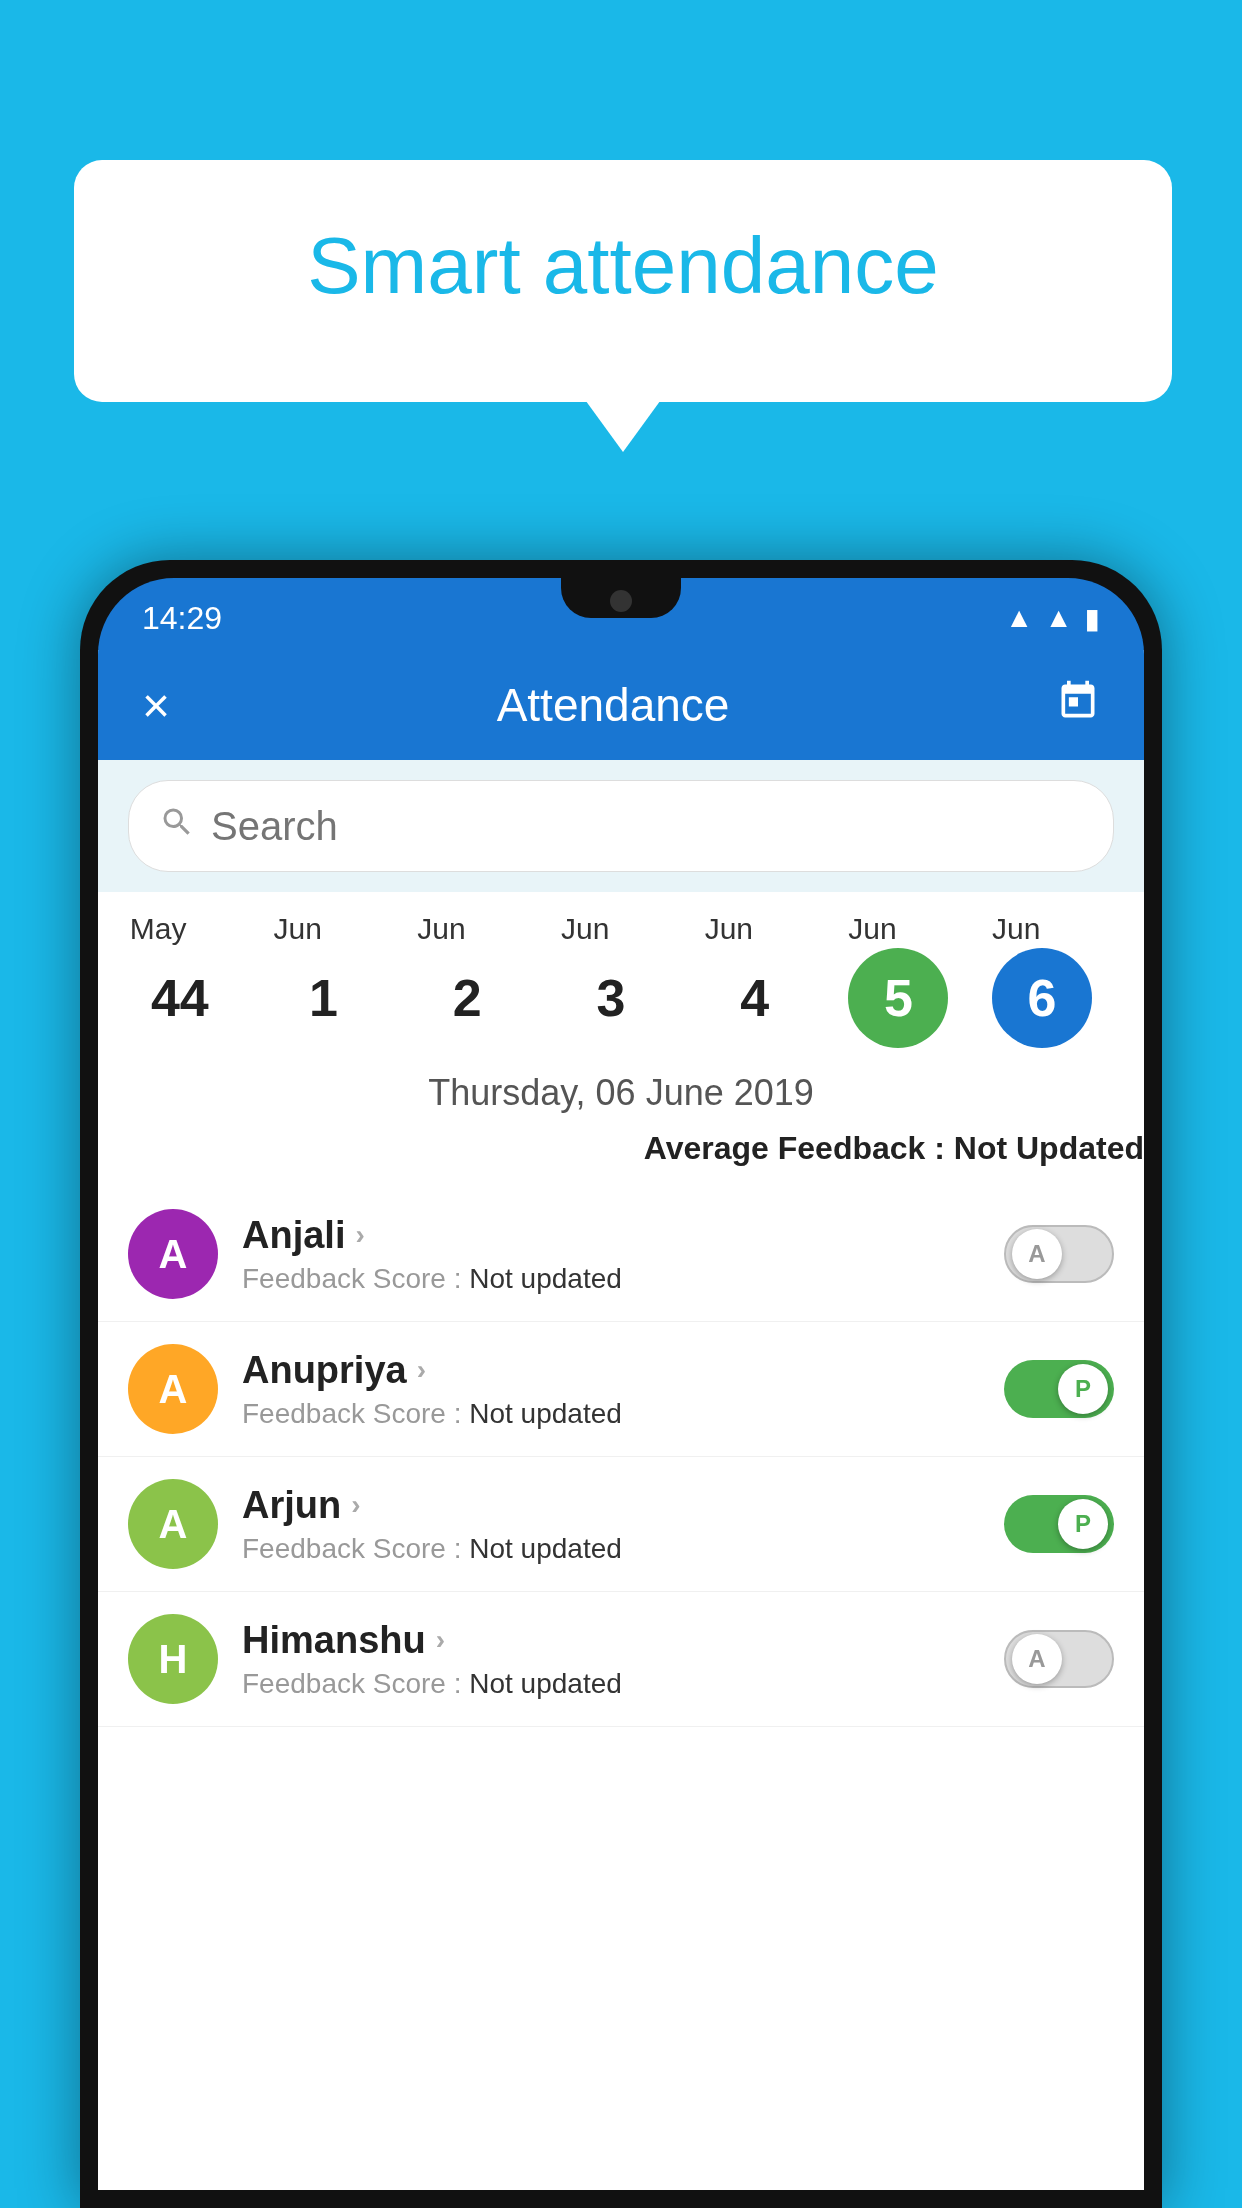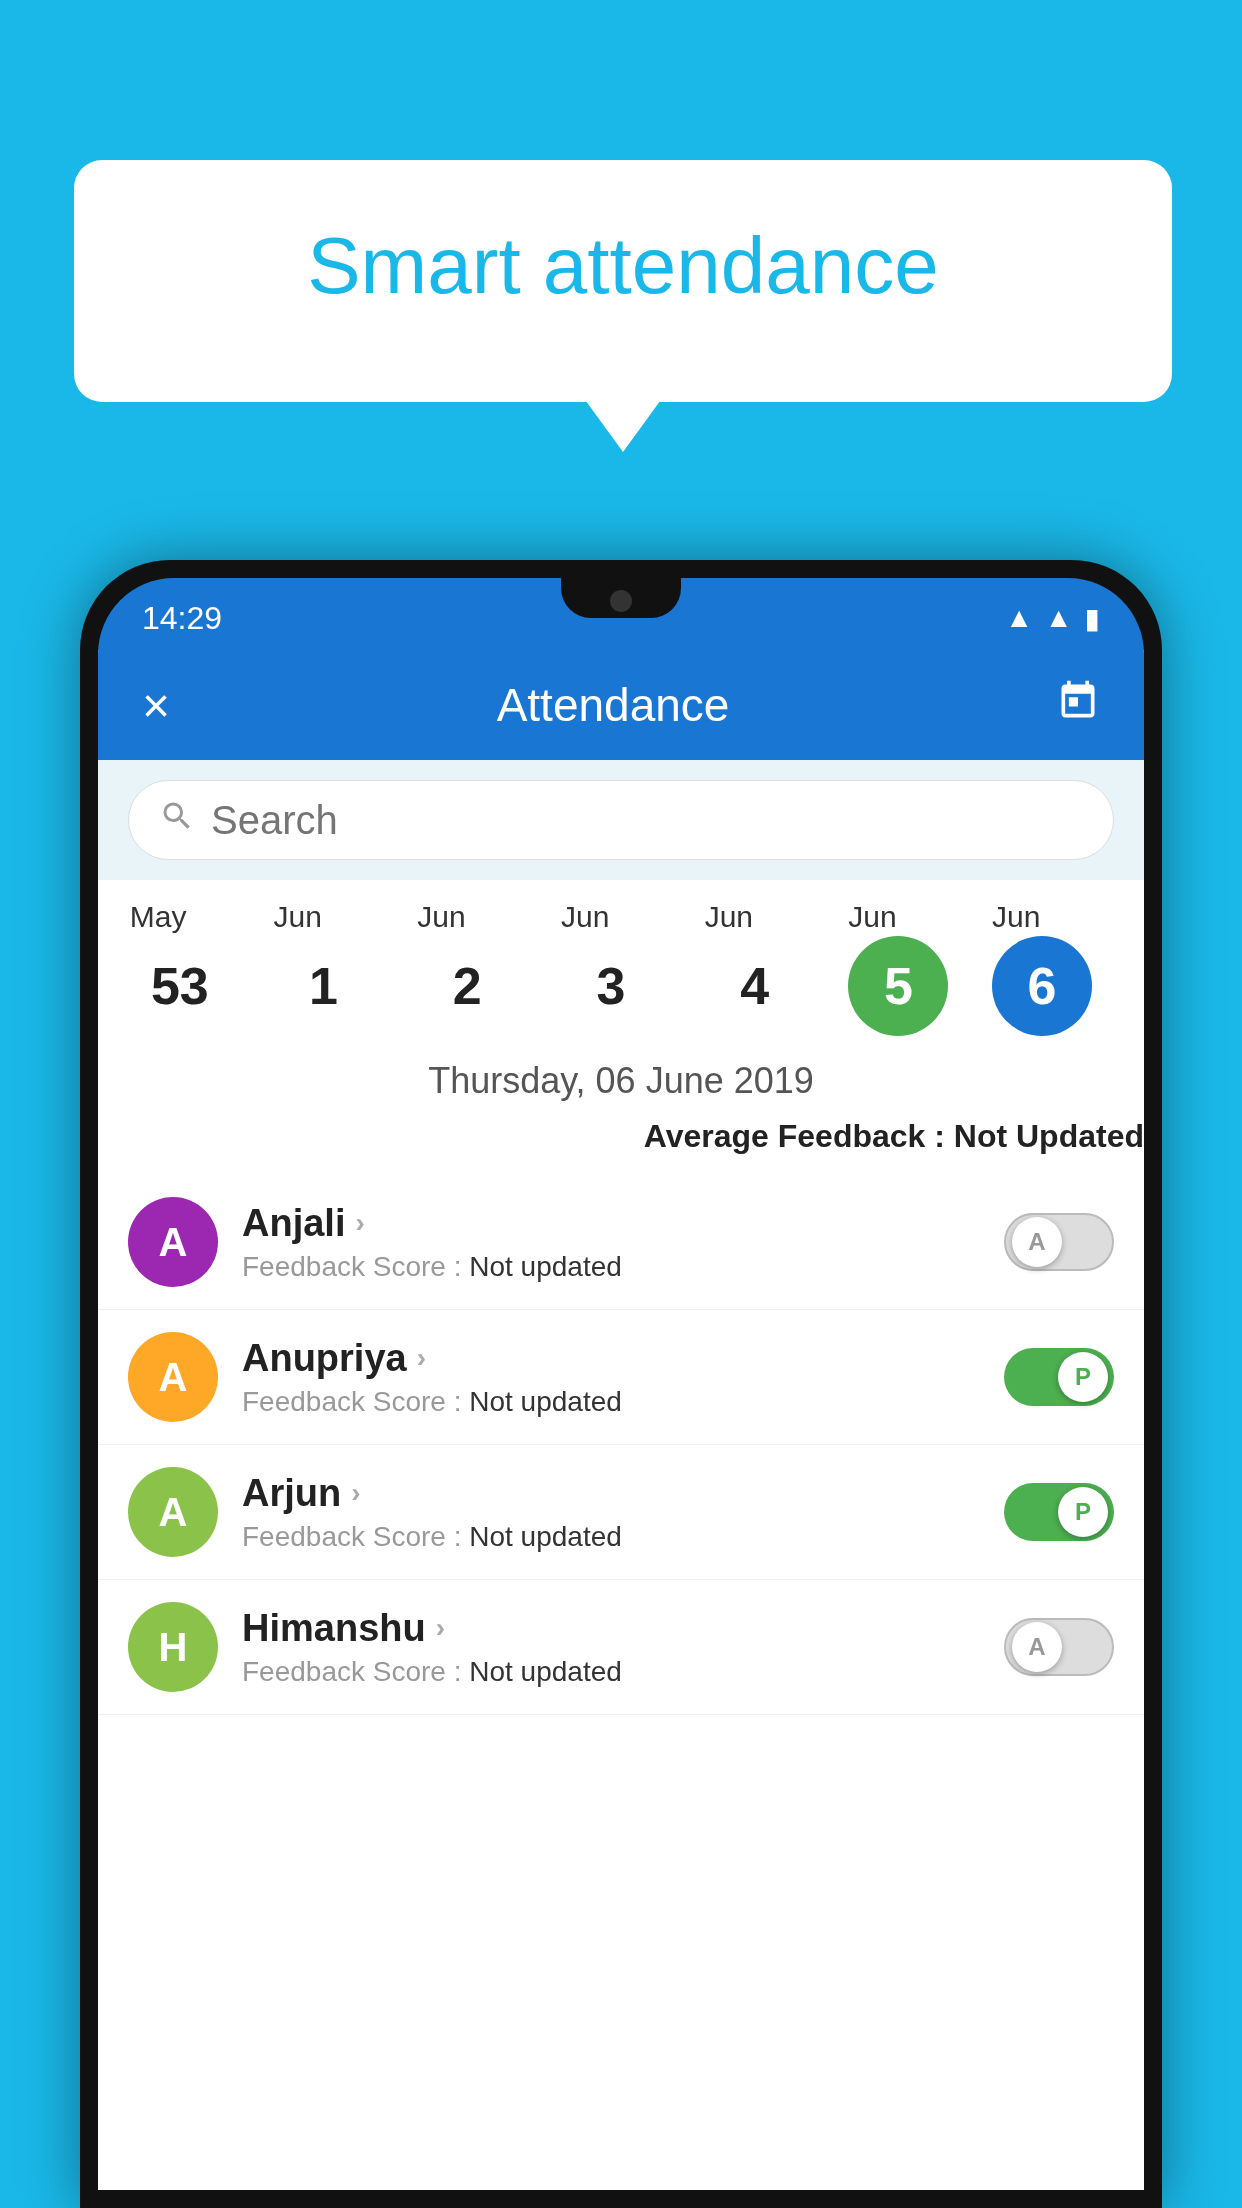--- a/index.html
+++ b/index.html
@@ -150,21 +150,21 @@
     }
 
     
     .search-container {
       padding: 20px 30px;
       background: #e8f4f8;
     }
     .search-bar {
       background: white;
       border-radius: 40px;
-      height: 80px;
+      height: 92px;
       display: flex;
       align-items: center;
       padding: 0 30px;
       gap: 16px;
       border: 1px solid #ddd;
     }
     .search-icon-svg {
       color: #999;
       font-size: 36px;
     }
@@ -384,21 +384,21 @@
               <path d="M15.5 14h-.79l-.28-.27A6.471 6.471 0 0 0 16 9.5 6.5 6.5 0 1 0 9.5 16c1.61 0 3.09-.59 4.23-1.57l.27.28v.79l5 4.99L20.49 19l-4.99-5zm-6 0C7.01 14 5 11.99 5 9.5S7.01 5 9.5 5 14 7.01 14 9.5 11.99 14 9.5 14z"></path>
             </svg>
           </span>
           <input class="search-input" type="text" placeholder="Search" style="">
         </div>
       </div>
 
       <div class="calendar-strip" id="calendar-strip">
           <div class="cal-day">
             <div class="cal-month">May</div>
-            <div class="cal-date">53</div>
+            <div class="cal-date">44</div>
           </div>
           <div class="cal-day">
             <div class="cal-month">Jun</div>
             <div class="cal-date">1</div>
           </div>
           <div class="cal-day">
             <div class="cal-month">Jun</div>
             <div class="cal-date">2</div>
           </div>
           <div class="cal-day">

